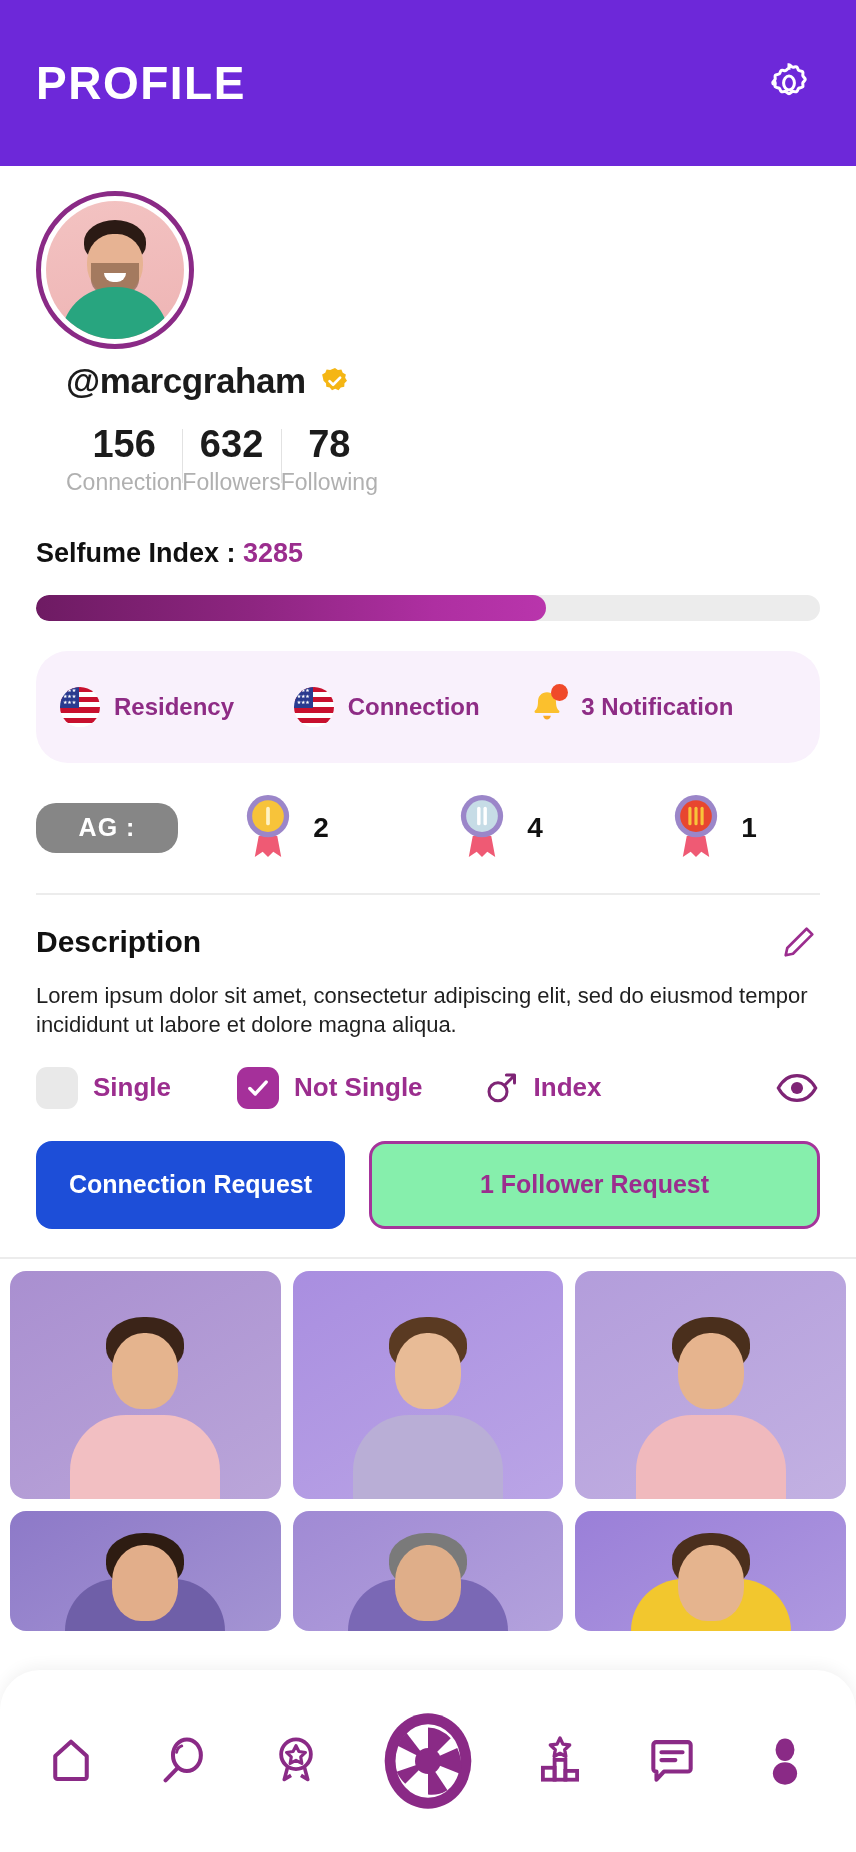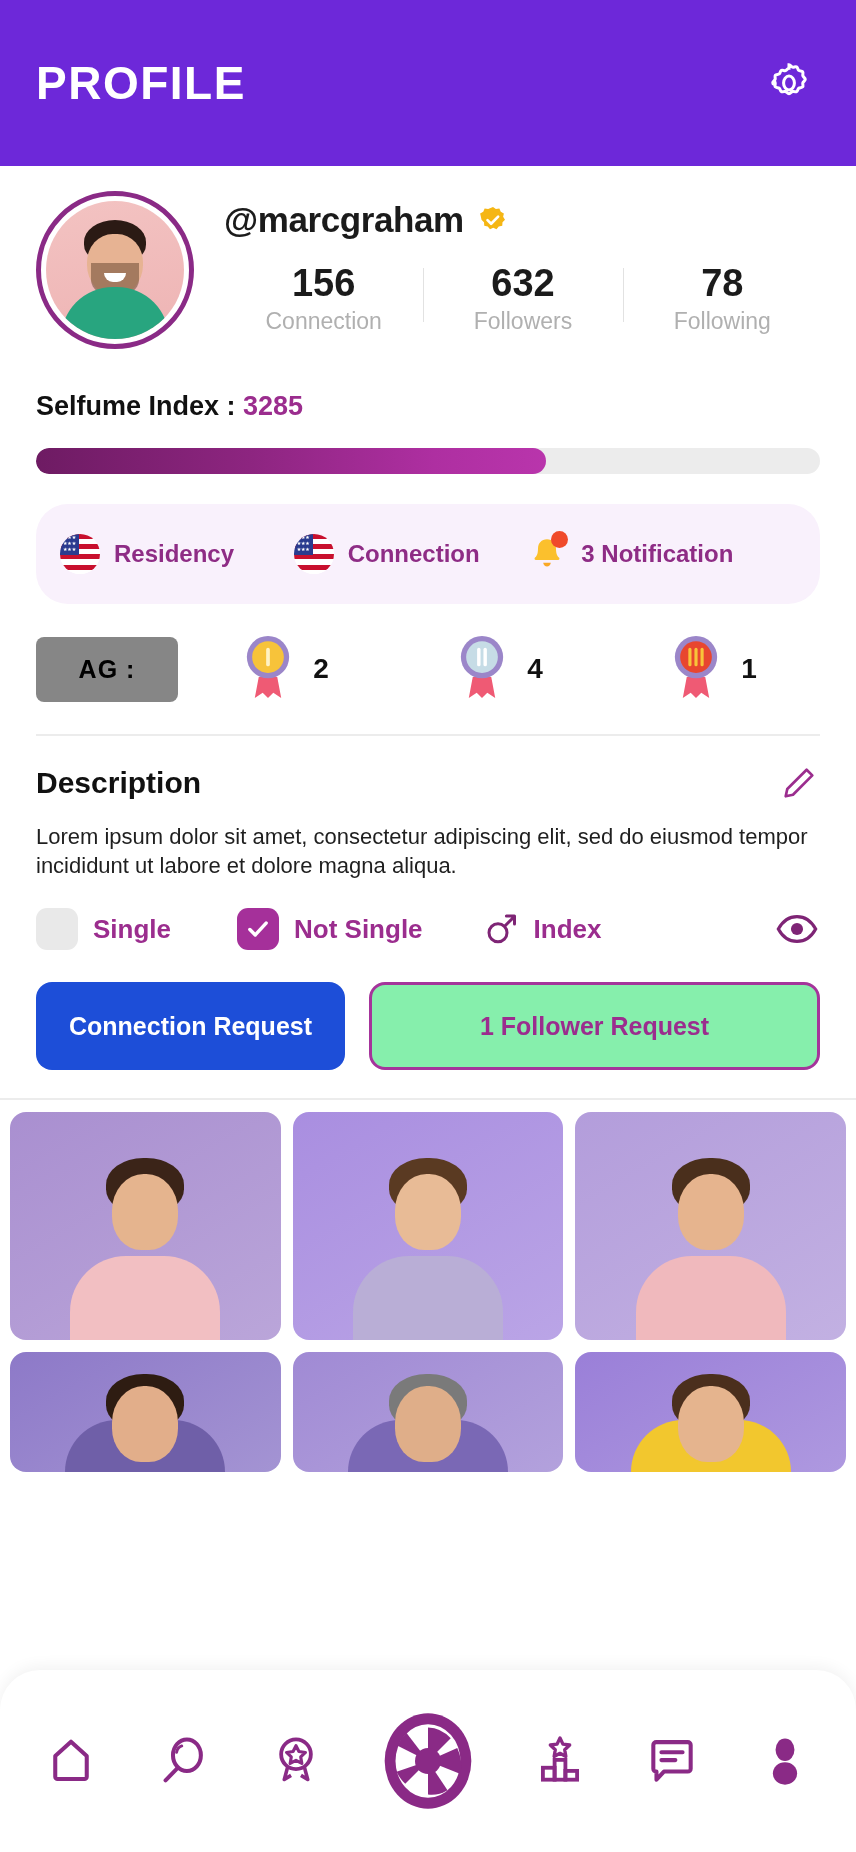--- a/index.html
+++ b/index.html
@@ -17,21 +17,21 @@
     display: flex; align-items: center; justify-content: space-between;
     padding: 0 38px 0 36px;
   }
   .header-title {
     color: #fff; font-size: 46px; font-weight: 700;
     letter-spacing: 1.5px;
   }
   .gear-btn { width: 58px; height: 58px; display: flex; align-items: center; justify-content: center; cursor: pointer; }
 
   
-  .profile-top { display: flex; padding: 22px 34px 0 36px; align-items: flex-start; }
+  .profile-top { display: flex; padding: 22px 34px 0 36px; align-items: flex-start; flex-direction: column; }
   .avatar-wrap {
     width: 158px; height: 158px; border-radius: 50%;
     border: 5px solid #8A2A86; padding: 5px; flex: 0 0 auto;
     margin-top: 3px;
   }
   .avatar {
     width: 100%; height: 100%; border-radius: 50%;
     background: linear-gradient(170deg,#f3c3c2 0%, #eeb4b4 100%);
     position: relative; overflow: hidden;
   }
@@ -62,38 +62,38 @@
     margin: 26px 36px 0 36px; height: 26px; border-radius: 14px; background: #ececec; overflow: hidden;
   }
   .progress-fill {
     height: 100%; border-radius: 14px;
     background: linear-gradient(90deg, #6E1B63 0%, #8D2580 42%, #AE2FA1 78%, #B935AC 100%);
   }
 
   
   .chips {
     margin: 30px 36px 0 36px; background: #F9F1FC; border-radius: 32px;
-    height: 100px; display: flex; align-items: center; padding: 0 24px; 
+    height: 112px; display: flex; align-items: center; padding: 0 24px; 
   }
   .chip { display: flex; align-items: center; gap: 14px; flex: 1; cursor: pointer; }
   .chip:nth-child(3) { flex: 1.15; }
   .chip-label { font-size: 24px; font-weight: 600; color: #8E2C85; white-space: nowrap; }
   .flag { width: 40px; height: 40px; border-radius: 50%; overflow: hidden; position: relative; flex:0 0 auto; background:#fff; }
   .flag-stripes { position:absolute; inset:0;
      background: repeating-linear-gradient(to bottom, #c8102e 0 5.1px, #ffffff 5.1px 10.2px); }
   .flag-canton { position:absolute; left:0; top:0; width:19px; height:21px; background:#2a3b8f; }
   .flag-canton::after { content:"★★★\A★★★\A★★★"; white-space:pre; position:absolute; inset:0; color:#fff; font-size:5px; line-height:6.2px; text-align:center; letter-spacing:-0.2px;}
   .bell { position: relative; width: 40px; height: 42px; flex:0 0 auto; }
   .bell-dot { position: absolute; right: -1px; top: -2px; width: 17px; height: 17px; border-radius: 50%; background: #F04A2A; }
 
   
   .medals { margin: 28px 36px 0 36px; display: flex; align-items: center; }
   .ag-pill {
-    background: #868686; color: #000000; border-radius: 8px;
-    width: 142px; height: 65px; display: flex; align-items: center; justify-content: center;
+    background: #868686; color: #ffffff; border-radius: 20px;
+    width: 142px; height: 50px; display: flex; align-items: center; justify-content: center;
     font-size: 25px; font-weight: 700; letter-spacing: 1px; flex: 0 0 auto;
   }
   .medal-group { display: flex; align-items: center; flex: 1; justify-content: center; gap: 18px; }
   .medal { width: 54px; height: 74px; position: relative; flex:0 0 auto; }
   .medal-cnt { font-size: 28px; font-weight: 700; color: #111; }
 
   
   .divider { margin: 28px 36px 0 36px; height: 2px; background: #ececec; }
 
   

